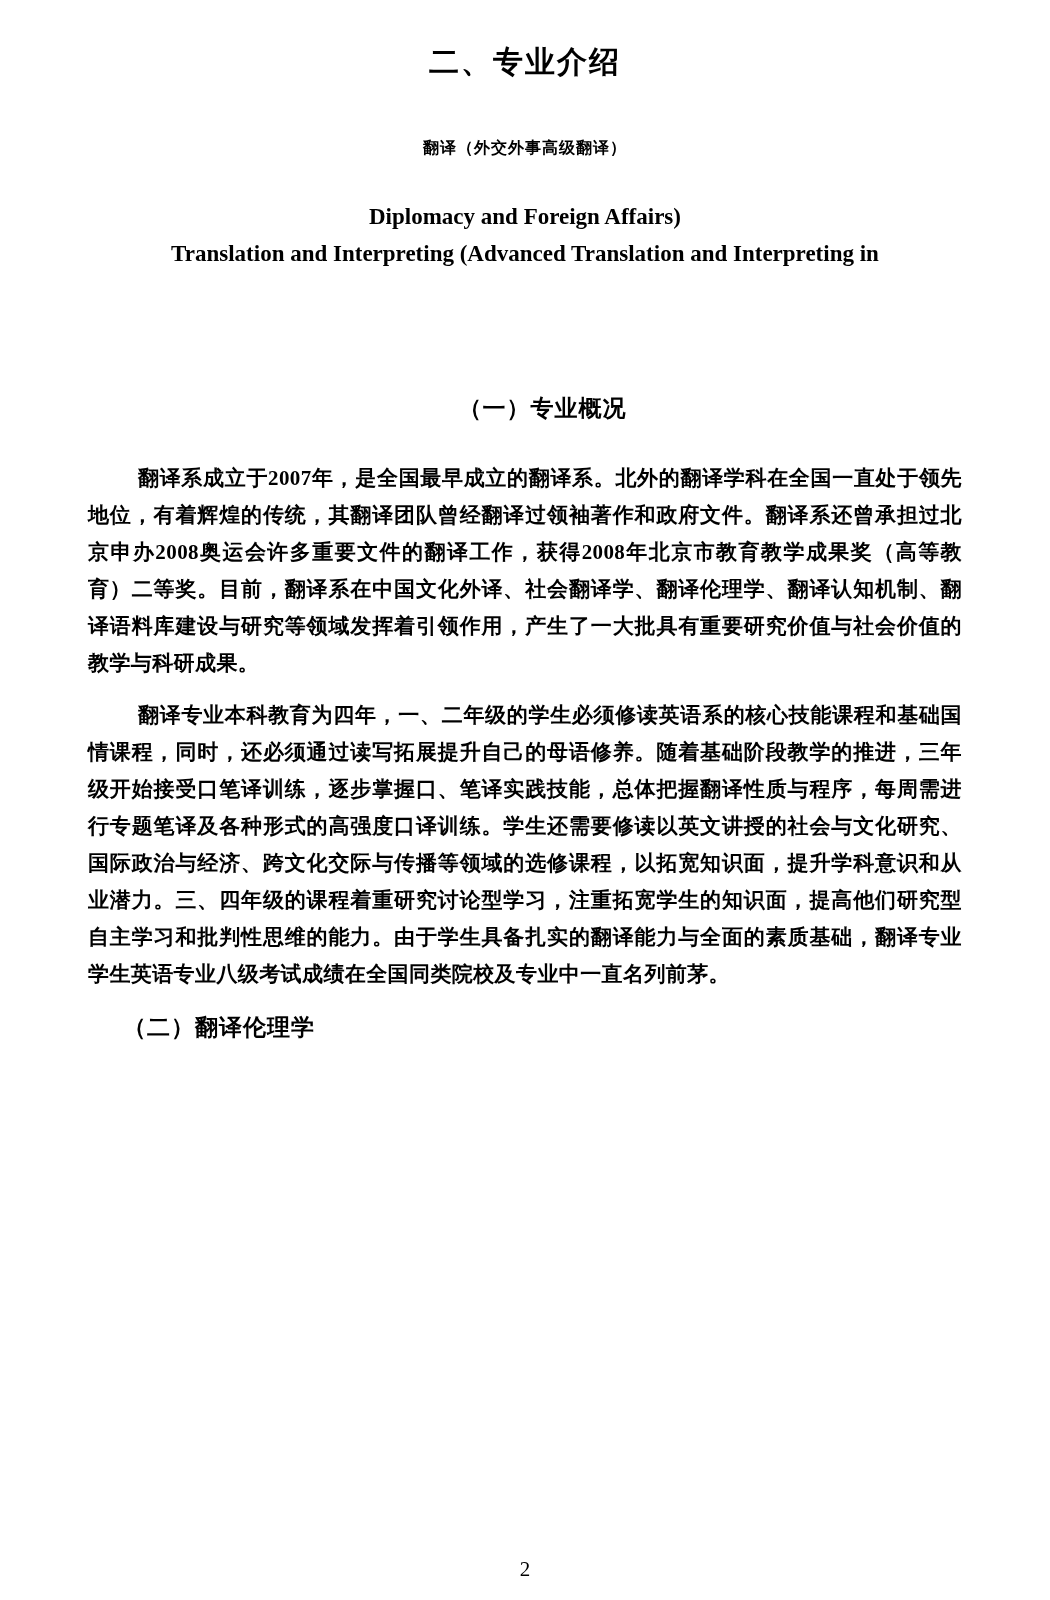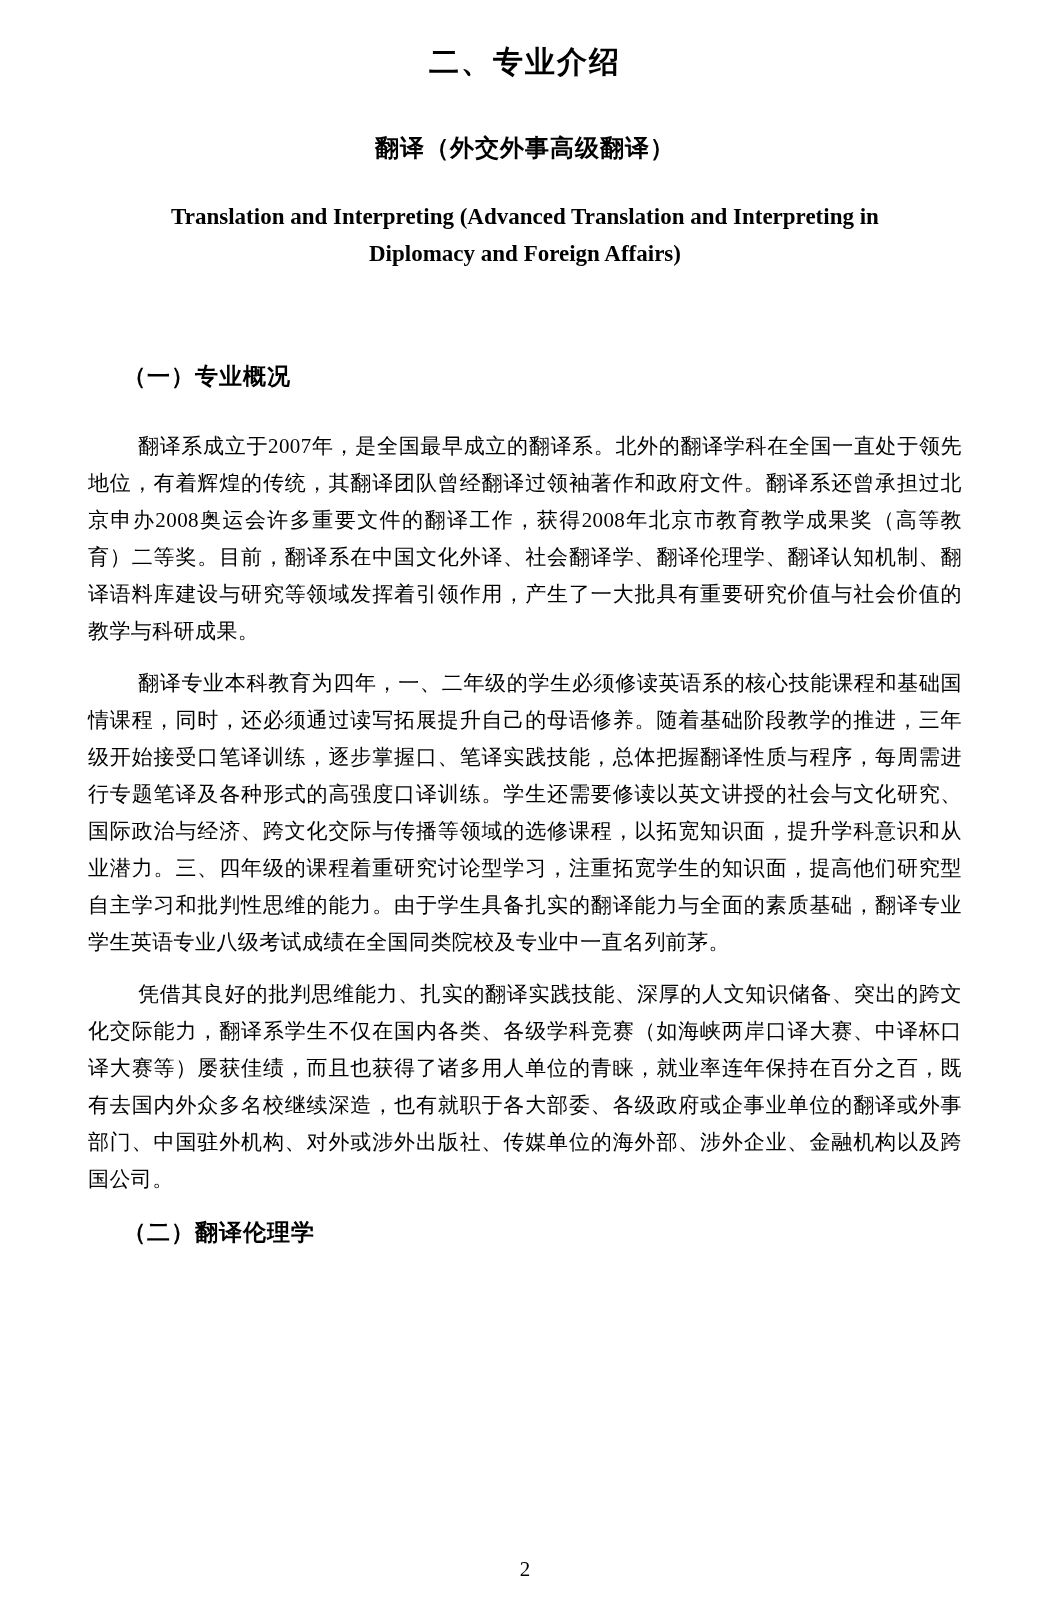--- a/index.html
+++ b/index.html
@@ -26,53 +26,55 @@
     font-weight: bold;
     font-size: 30px;
     line-height: 36px;
     letter-spacing: 2px;
   }
   .program-title-zh {
     margin-top: 52px;
     text-align: center;
     font-family: "Liberation Sans", "DejaVu Sans", sans-serif;
     font-weight: bold;
-    font-size: 24px;
+    font-size: 16px;
     line-height: 32px;
     letter-spacing: 1px;
   }
   .program-title-en {
     margin-top: 34px;
     text-align: center;
     font-family: "Liberation Serif", "DejaVu Serif", serif;
     font-weight: bold;
     font-size: 23px;
     line-height: 37px;
   }
   .section-heading {
     margin: 0 0 0 35px;
     font-family: "Liberation Sans", "DejaVu Sans", sans-serif;
     font-weight: bold;
     font-size: 23px;
     line-height: 32px;
     letter-spacing: 1px;
   }
   .section-heading.first {
-    margin-top: 88px;
+    margin-top: 120px;
+    text-align: center;
   }
   .section-heading.second {
     margin-top: 18px;
   }
   .body-para {
     margin: 15px 0 0 0;
     font-size: 21px;
     line-height: 37px;
     text-align: justify;
     text-indent: 50px;
     letter-spacing: 0.4px;
+    font-weight: bold;
   }
   .body-para.after-heading {
     margin-top: 36px;
   }
   .page-number {
     position: absolute;
     top: 1556px;
     left: 0;
     width: 100%;
     text-align: center;
@@ -85,32 +87,31 @@
 <body>
 
 <div class="page">
   <div class="content">
 
     <div class="main-title">二、专业介绍</div>
 
     <div class="program-title-zh">翻译（外交外事高级翻译）</div>
 
     <div class="program-title-en">
+      <div>Diplomacy and Foreign Affairs)</div>
       <div>Translation and Interpreting (Advanced Translation and Interpreting in</div>
-      <div>Diplomacy and Foreign Affairs)</div>
     </div>
 
     <div class="section-heading first">（一）专业概况</div>
 
     <p class="body-para after-heading">翻译系成立于2007年，是全国最早成立的翻译系。北外的翻译学科在全国一直处于领先地位，有着辉煌的传统，其翻译团队曾经翻译过领袖著作和政府文件。翻译系还曾承担过北京申办2008奥运会许多重要文件的翻译工作，获得2008年北京市教育教学成果奖（高等教育）二等奖。目前，翻译系在中国文化外译、社会翻译学、翻译伦理学、翻译认知机制、翻译语料库建设与研究等领域发挥着引领作用，产生了一大批具有重要研究价值与社会价值的教学与科研成果。</p>
 
     <p class="body-para">翻译专业本科教育为四年，一、二年级的学生必须修读英语系的核心技能课程和基础国情课程，同时，还必须通过读写拓展提升自己的母语修养。随着基础阶段教学的推进，三年级开始接受口笔译训练，逐步掌握口、笔译实践技能，总体把握翻译性质与程序，每周需进行专题笔译及各种形式的高强度口译训练。学生还需要修读以英文讲授的社会与文化研究、国际政治与经济、跨文化交际与传播等领域的选修课程，以拓宽知识面，提升学科意识和从业潜力。三、四年级的课程着重研究讨论型学习，注重拓宽学生的知识面，提高他们研究型自主学习和批判性思维的能力。由于学生具备扎实的翻译能力与全面的素质基础，翻译专业学生英语专业八级考试成绩在全国同类院校及专业中一直名列前茅。</p>
 
 
-    <p class="body-para">凭借其良好的批判思维能力、扎实的翻译实践技能、深厚的人文知识储备、突出的跨文化交际能力，翻译系学生不仅在国内各类、各级学科竞赛（如海峡两岸口译大赛、中译杯口译大赛等）屡获佳绩，而且也获得了诸多用人单位的青睐，就业率连年保持在百分之百，既有去国内外众多名校继续深造，也有就职于各大部委、各级政府或企事业单位的翻译或外事部门、中国驻外机构、对外或涉外出版社、传媒单位的海外部、涉外企业、金融机构以及跨国公司。</p>
 
     <div class="section-heading second">（二）翻译伦理学</div>
 
 
   </div>
 
   <div class="page-number">2</div>
 </div>
 
 </body></html>

